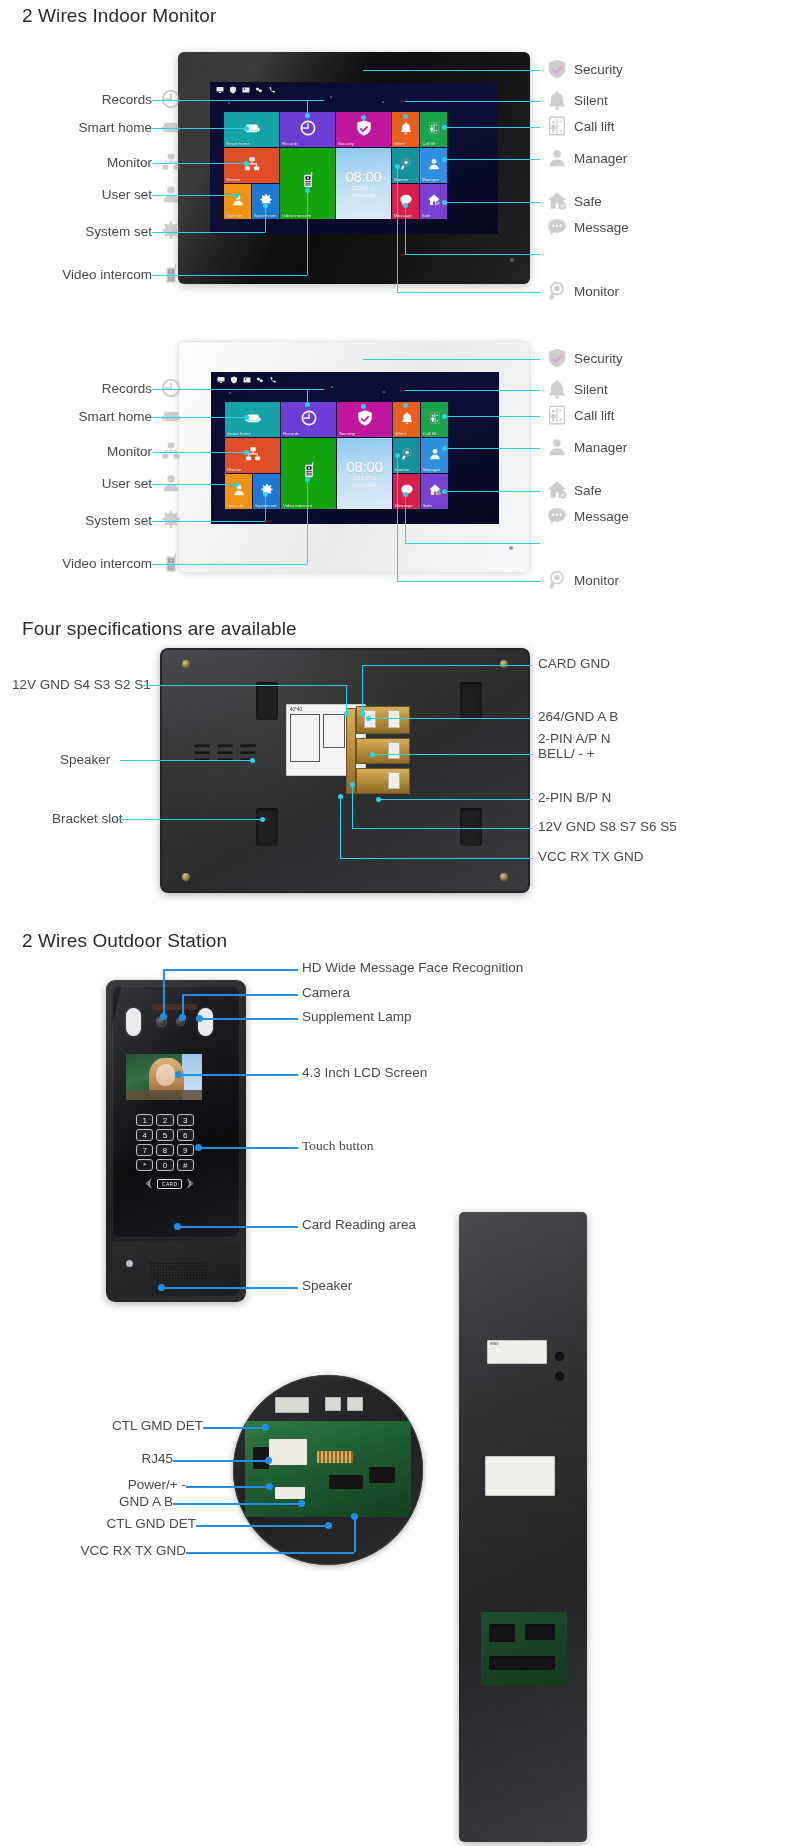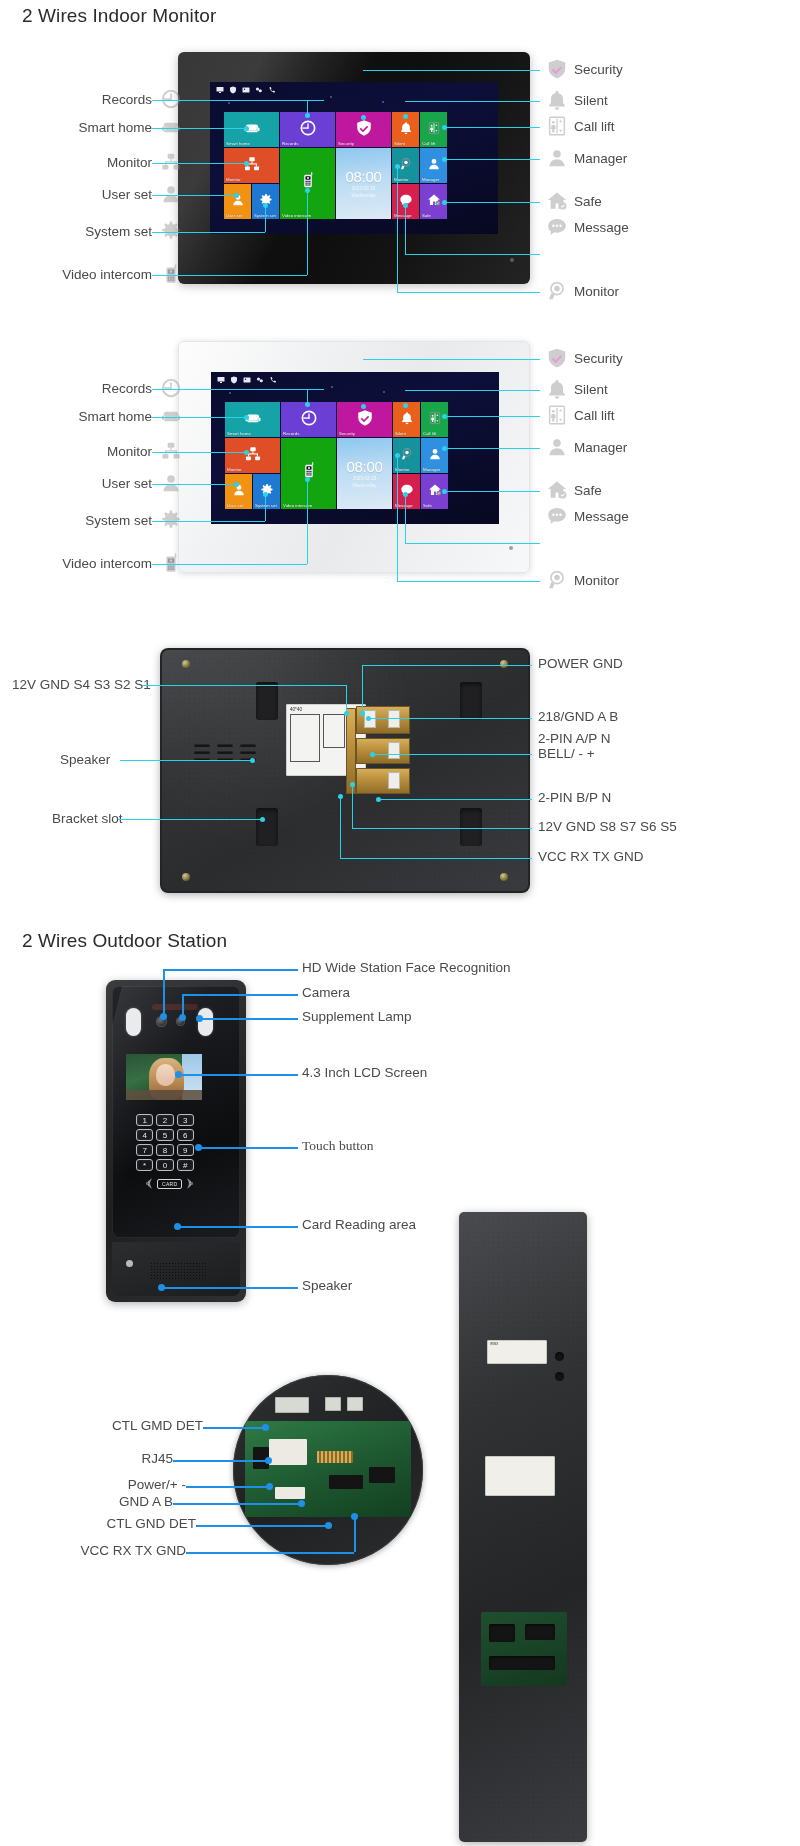--- a/index.html
+++ b/index.html
@@ -912,20 +912,21 @@
       <div class="lead h" style="left: 444px; top: 491px; width: 96px;"></div>
       <div class="dot" style="left: 441.5px; top: 488.5px;"></div>
       <div class="lead v" style="left: 405px; top: 494px; height: 49px;"></div>
       <div class="lead h" style="left: 405px; top: 543px; width: 135px;"></div>
       <div class="dot" style="left: 402.5px; top: 491.5px;"></div>
       <div class="lead v" style="left: 397px; top: 455px; height: 126px;"></div>
       <div class="lead h" style="left: 397px; top: 581px; width: 143px;"></div>
       <div class="dot" style="left: 394.5px; top: 452.5px;"></div>
     </div>
 
+  <div class="sec-title" style="left:22px; top:618px;">Four specifications are available</div>
 
   <div class="backpanel" style="left:160px; top:648px; width:370px; height:245px;">
     <div class="grain"></div>
     <div class="screw" style="left:22px; top:12px;"></div>
     <div class="screw" style="right:22px; top:12px;"></div>
     <div class="screw" style="left:22px; bottom:12px;"></div>
     <div class="screw" style="right:22px; bottom:12px;"></div>
 
     <div class="bracket" style="left:96px; top:34px; width:22px; height:38px;"></div>
     <div class="bracket" style="left:96px; top:160px; width:22px; height:38px;"></div>
@@ -968,22 +969,22 @@
     <div class="conn-block conn-white" style="left:228px; top:124px; width:12px; height:17px;"></div>
     <div class="conn-block conn-gold" style="left:186px; top:60px; width:10px; height:86px;"></div>
   </div>
 
   <div id="specs-left">
       <div class="cl l" style="left: 12px; top: 678px;">12V GND S4 S3 S2 S1</div>
       <div class="cl l" style="left: 60px; top: 753px;">Speaker</div>
       <div class="cl l" style="left: 52px; top: 812px;">Bracket slot</div>
     </div>
   <div id="specs-right">
-      <div class="cl r" style="left: 538px; top: 657px;">POWER GND</div>
-      <div class="cl r" style="left: 538px; top: 710px;">218/GND A B</div>
+      <div class="cl r" style="left: 538px; top: 657px;">CARD GND</div>
+      <div class="cl r" style="left: 538px; top: 710px;">264/GND A B</div>
       <div class="cl r" style="left: 538px; top: 732px;">2-PIN A/P N</div>
       <div class="cl r" style="left: 538px; top: 747px;">BELL/ - +</div>
       <div class="cl r" style="left: 538px; top: 791px; text-align: center;">2-PIN B/P N</div>
       <div class="cl r" style="left: 538px; top: 820px;">12V GND S8 S7 S6 S5</div>
       <div class="cl r" style="left: 538px; top: 850px;">VCC  RX TX GND</div>
     </div>
   <div id="specs-leaders">
       <div class="lead h" style="left: 142px; top: 685px; width: 204px;"></div>
       <div class="lead v" style="left: 346px; top: 685px; height: 28px;"></div>
       <div class="dot" style="left: 343.5px; top: 710.5px;"></div>
@@ -1052,21 +1053,21 @@
       </div>
     </div>
 
     <div class="botpanel" style="left:6px; top:262px; width:128px; height:54px;">
       <div class="mic" style="left:14px; top:18px;"></div>
       <div class="spkdots" style="left:38px; top:20px; width:58px; height:17px;"></div>
     </div>
   </div>
 
   <div id="outdoor-right">
-      <div class="cl r" style="left: 302px; top: 961px;">HD Wide Station Face Recognition</div>
+      <div class="cl r" style="left: 302px; top: 961px;">HD Wide Message Face Recognition</div>
       <div class="cl r" style="left: 302px; top: 986px;">Camera</div>
       <div class="cl r" style="left: 302px; top: 1010px;">Supplement Lamp</div>
       <div class="cl r" style="left: 302px; top: 1066px;">4.3 Inch LCD Screen</div>
       <div class="cl r" style="left: 302px; top: 1139px; font-family: Liberation Serif, serif;">Touch button</div>
       <div class="cl r" style="left: 302px; top: 1218px;">Card Reading area</div>
       <div class="cl r" style="left: 302px; top: 1279px;">Speaker</div>
     </div>
   <div id="outdoor-leaders">
       <div class="lead h blue" style="left: 163px; top: 969px; width: 135px;"></div>
       <div class="lead v blue" style="left: 163px; top: 969px; height: 47px;"></div>

